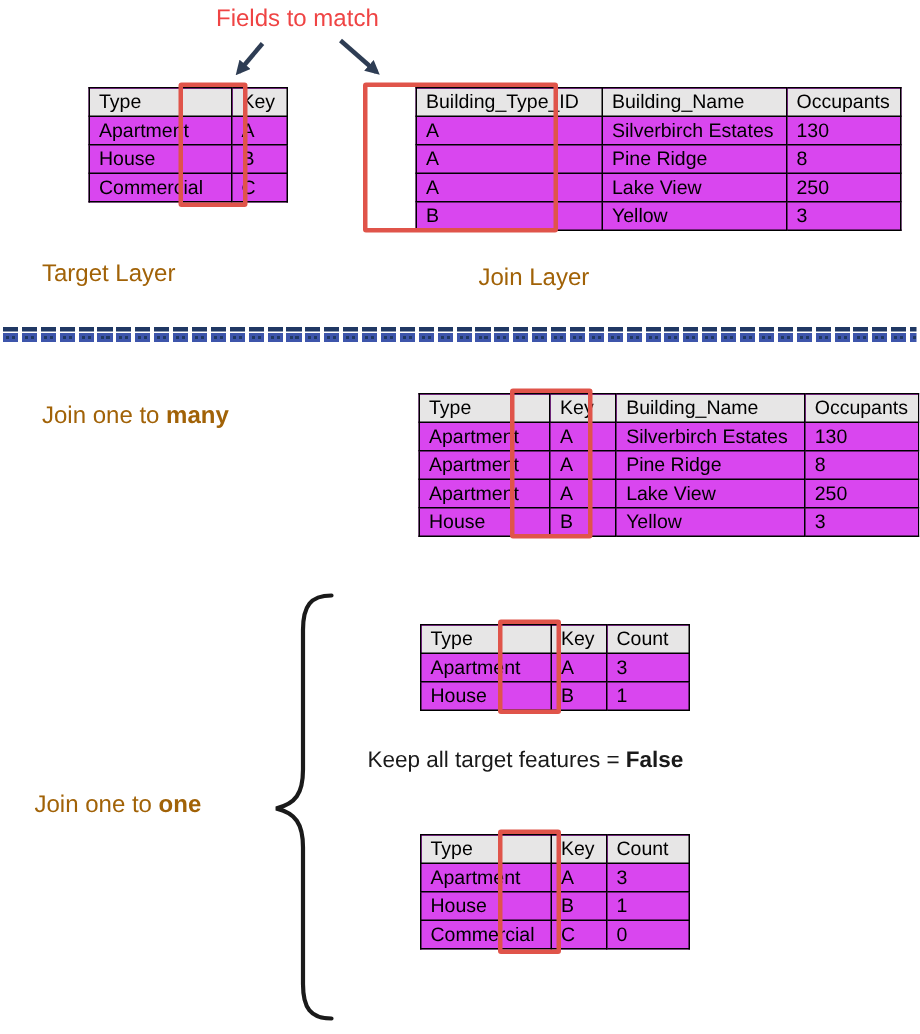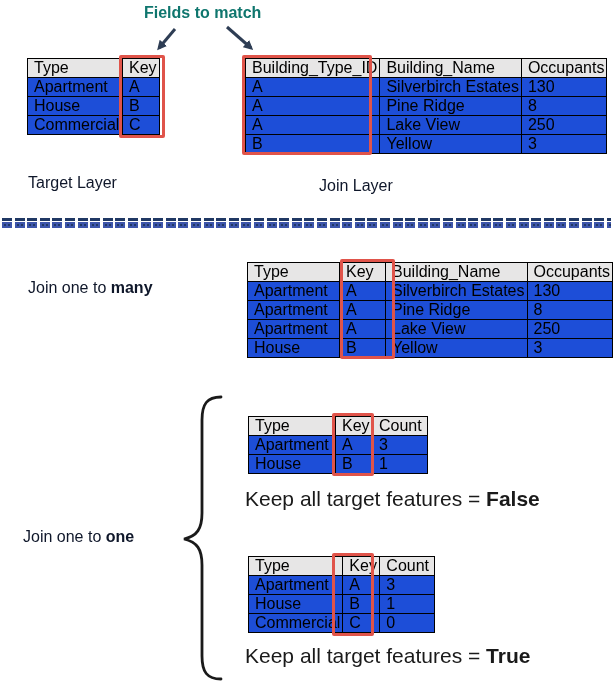--- a/index.html
+++ b/index.html
@@ -3,55 +3,55 @@
 <meta charset="utf-8">
 <style>
   * { margin:0; padding:0; box-sizing:border-box; }
   html,body { background:#fff; }
   #canvas {
     position:relative; width:613px; height:689px; background:#fff;
     font-family:"Liberation Sans","DejaVu Sans",sans-serif; color:#1f1f1f;
     overflow:hidden;
   }
   .title {
-    position:absolute; left:144px; top:4px; font-size:16px; color:#0f766e;font-weight:bold;
+    position:absolute; left:144px; top:4px; font-size:16px; color:#ef4444;
   }
   .arrows { position:absolute; left:140px; top:24px; }
 
   .tbl {
     position:absolute; border-collapse:collapse; table-layout:fixed;
-    font-size:16px; color:#000; background:#1d4ed8;
+    font-size:13px; color:#000; background:#d946ef;margin-left:32px;
   }
   .tbl th, .tbl td {
     border:1px solid #000; height:18px; line-height:18px;
     padding:0 2px 0 6px; font-weight:400; text-align:left;
     white-space:nowrap; overflow:hidden;
   }
   .tbl th { background:#E7E6E6; }
 
   .redbox {
     position:absolute; border:3px solid #E0544A; border-radius:2px;
     pointer-events:none; background:transparent;
   }
 
-  .biglabel { position:absolute; font-size:16px; color:#0f172a; }
+  .biglabel { position:absolute; font-size:16px; color:#a16207; }
   .biglabel b, .caption b { font-weight:700; }
 
   .divider {
     position:absolute; left:2px; top:218px; width:609px; height:10px;
     background-image:
       repeating-linear-gradient(90deg, transparent 0 2px, #203864 2px 4px, transparent 4px 6px, #203864 6px 8px, transparent 8px 12.6px),
       repeating-linear-gradient(90deg, #203864 0 10px, transparent 10px 12.6px),
       repeating-linear-gradient(90deg, #3D55AB 0 10px, transparent 10px 12.6px);
     background-size: 100% 2px, 100% 3px, 100% 6px;
     background-position: 0 6px, 0 0, 0 4px;
     background-repeat: no-repeat;
   }
 
-  .caption { position:absolute; font-size:21px; color:#1a1a1a; }
+  .caption { position:absolute; font-size:15px; color:#1a1a1a;margin-top:11px; }
   .brace { position:absolute; left:181px; top:394px; }
 </style>
 </head>
 <body>
 
 <div id="canvas">
 
   <div class="title">Fields to match</div>
 
   <svg class="arrows" width="125" height="34" viewBox="0 0 125 34">
@@ -124,21 +124,21 @@
         </tr>
       </tbody>
     </table>
   <div class="redbox" style="left:242px; top:55px; width:130px; height:100px;"></div>
 
   <div class="biglabel" style="left:28px; top:174px;">Target Layer</div>
   <div class="biglabel" style="left:307px; top:177px;margin-left:12px;">Join Layer</div>
 
   <div class="divider"></div>
 
-  <div class="biglabel" style="left:28px; top:279px;text-align:center;">
+  <div class="biglabel" style="left:28px; top:269px;text-align:center;">
     <span>Join one to </span><b>many</b>
   </div>
 
   <table class="tbl" style="left:247px; top:262px;">
     <colgroup>
         <col style="width:96px">
         <col style="width:50px">
         <col style="width:130px">
         <col style="width:78px">
       </colgroup>
@@ -237,17 +237,14 @@
           <td>1</td>
         </tr>
         <tr>
           <td>Commercial</td>
           <td>C</td>
           <td>0</td>
         </tr>
       </tbody>
     </table>
   <div class="redbox" style="left:332px; top:553px; width:42px; height:83px;"></div>
-  <div class="caption" style="left:245px; top:644px;">
-    <span>Keep all target features = </span><b>True</b>
-  </div>
 
 </div>
 
 </body></html>

